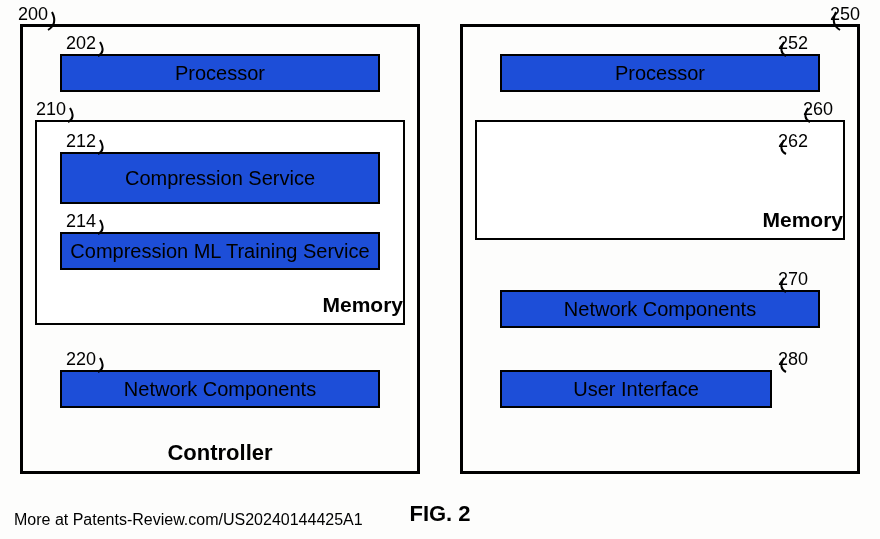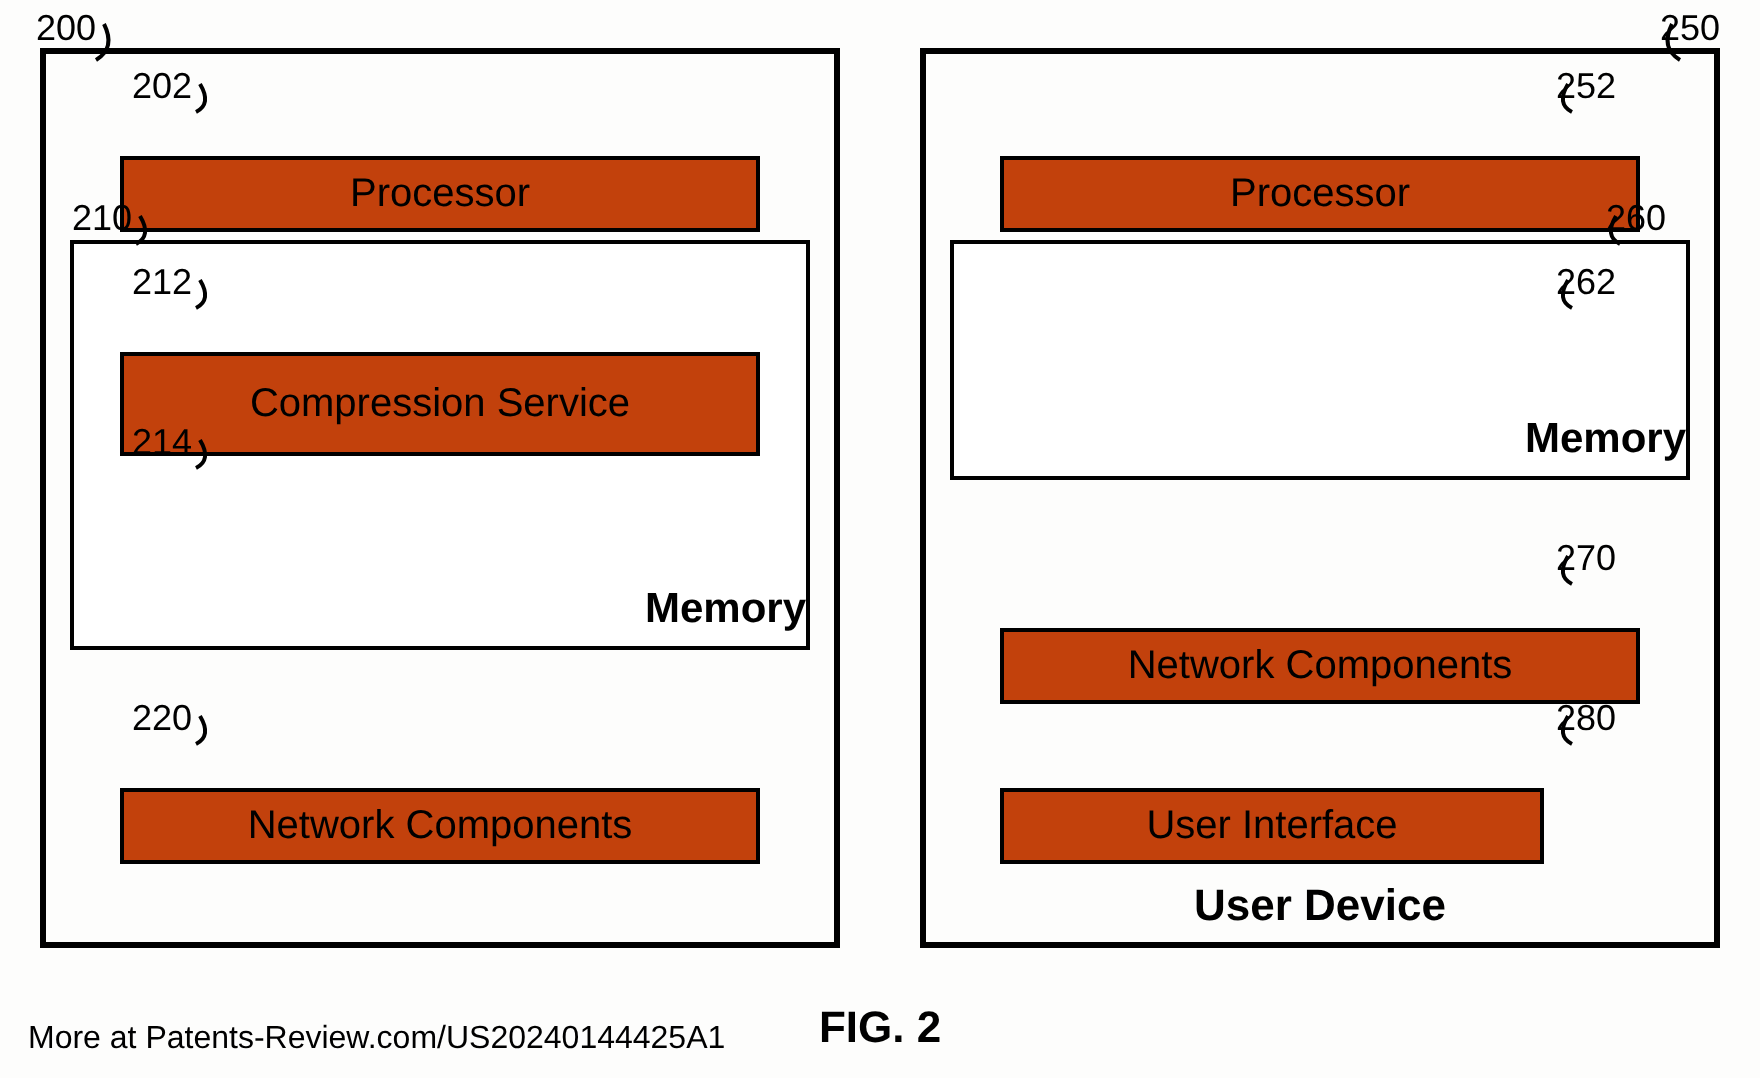--- a/index.html
+++ b/index.html
@@ -16,26 +16,25 @@
     height: 539px;
     border-radius: 32px;
   }
   .outer-box {
     position: absolute;
     border: 3px solid #000;
   }
   .inner-box {
     position: absolute;
     border: 2.5px solid #000;
-    background: #c2410c;
+    background: #1d4ed8;
     display: flex;
     align-items: center;
     justify-content: center;
     font-size: 20px;
-    margin-top: 24px;
   }
   .mem-box {
     position: absolute;
     border: 2.5px solid #000;
     background: #fff;
   }
   .mem-box .mem-label {
     position: absolute;
     bottom: 6px;
     left: 0; right: 0;
@@ -73,20 +72,21 @@
 </head>
 <body>
 
 <div class="canvas">
 
   <div class="outer-box" style="left:20px; top:24px; width:400px; height:450px;"></div>
   <span class="ref" style="left:18px; top:4px;">200</span>
   <svg class="lead" style="left:52px; top:12px;" width="20" height="18">
       <path d="M0 0 Q6 12 -4 18" stroke="#000" stroke-width="2" fill="none"></path>
     </svg>
+  <div class="title" style="left:20px; width:400px; top:440px;">Controller</div>
 
   <div class="inner-box" style="left:60px; top:54px; width:320px; height:38px;">
       <span>Processor</span>
     </div>
   <span class="ref" style="left:66px; top:33px;">202</span>
   <svg class="lead" style="left:100px; top:42px;" width="16" height="16">
       <path d="M0 0 Q6 10 -2 14" stroke="#000" stroke-width="2" fill="none"></path>
     </svg>
 
   <div class="mem-box" style="left:35px; top:120px; width:370px; height:205px;">
@@ -98,39 +98,41 @@
     </svg>
 
   <div class="inner-box" style="left:60px; top:152px; width:320px; height:52px;">
       <span>Compression Service</span>
     </div>
   <span class="ref" style="left:66px; top:131px;">212</span>
   <svg class="lead" style="left:100px; top:140px;" width="16" height="16">
       <path d="M0 0 Q6 10 -2 14" stroke="#000" stroke-width="2" fill="none"></path>
     </svg>
 
+  <div class="inner-box" style="left:60px; top:232px; width:320px; height:38px;">
+      <span>Compression ML Training Service</span>
+    </div>
   <span class="ref" style="left:66px; top:211px;">214</span>
   <svg class="lead" style="left:100px; top:220px;" width="16" height="16">
       <path d="M0 0 Q6 10 -2 14" stroke="#000" stroke-width="2" fill="none"></path>
     </svg>
 
   <div class="inner-box" style="left:60px; top:370px; width:320px; height:38px;">
       <span>Network Components</span>
     </div>
   <span class="ref" style="left:66px; top:349px;">220</span>
   <svg class="lead" style="left:100px; top:358px;" width="16" height="16">
       <path d="M0 0 Q6 10 -2 14" stroke="#000" stroke-width="2" fill="none"></path>
     </svg>
 
   <div class="outer-box" style="left:460px; top:24px; width:400px; height:450px;"></div>
   <span class="ref" style="right:20px; top:4px;">250</span>
   <svg class="lead" style="left:824px; top:12px;" width="20" height="18">
       <path d="M12 0 Q6 12 16 18" stroke="#000" stroke-width="2" fill="none"></path>
     </svg>
-  <div class="title" style="left:460px; width:400px; top:440px;">User Device</div>
 
   <div class="inner-box" style="left:500px; top:54px; width:320px; height:38px;">
       <span>Processor</span>
     </div>
   <span class="ref" style="left:778px; top:33px;">252</span>
   <svg class="lead" style="left:776px; top:42px;" width="16" height="16">
       <path d="M8 0 Q2 10 10 14" stroke="#000" stroke-width="2" fill="none"></path>
     </svg>
 
   <div class="mem-box" style="left:475px; top:120px; width:370px; height:120px;">

